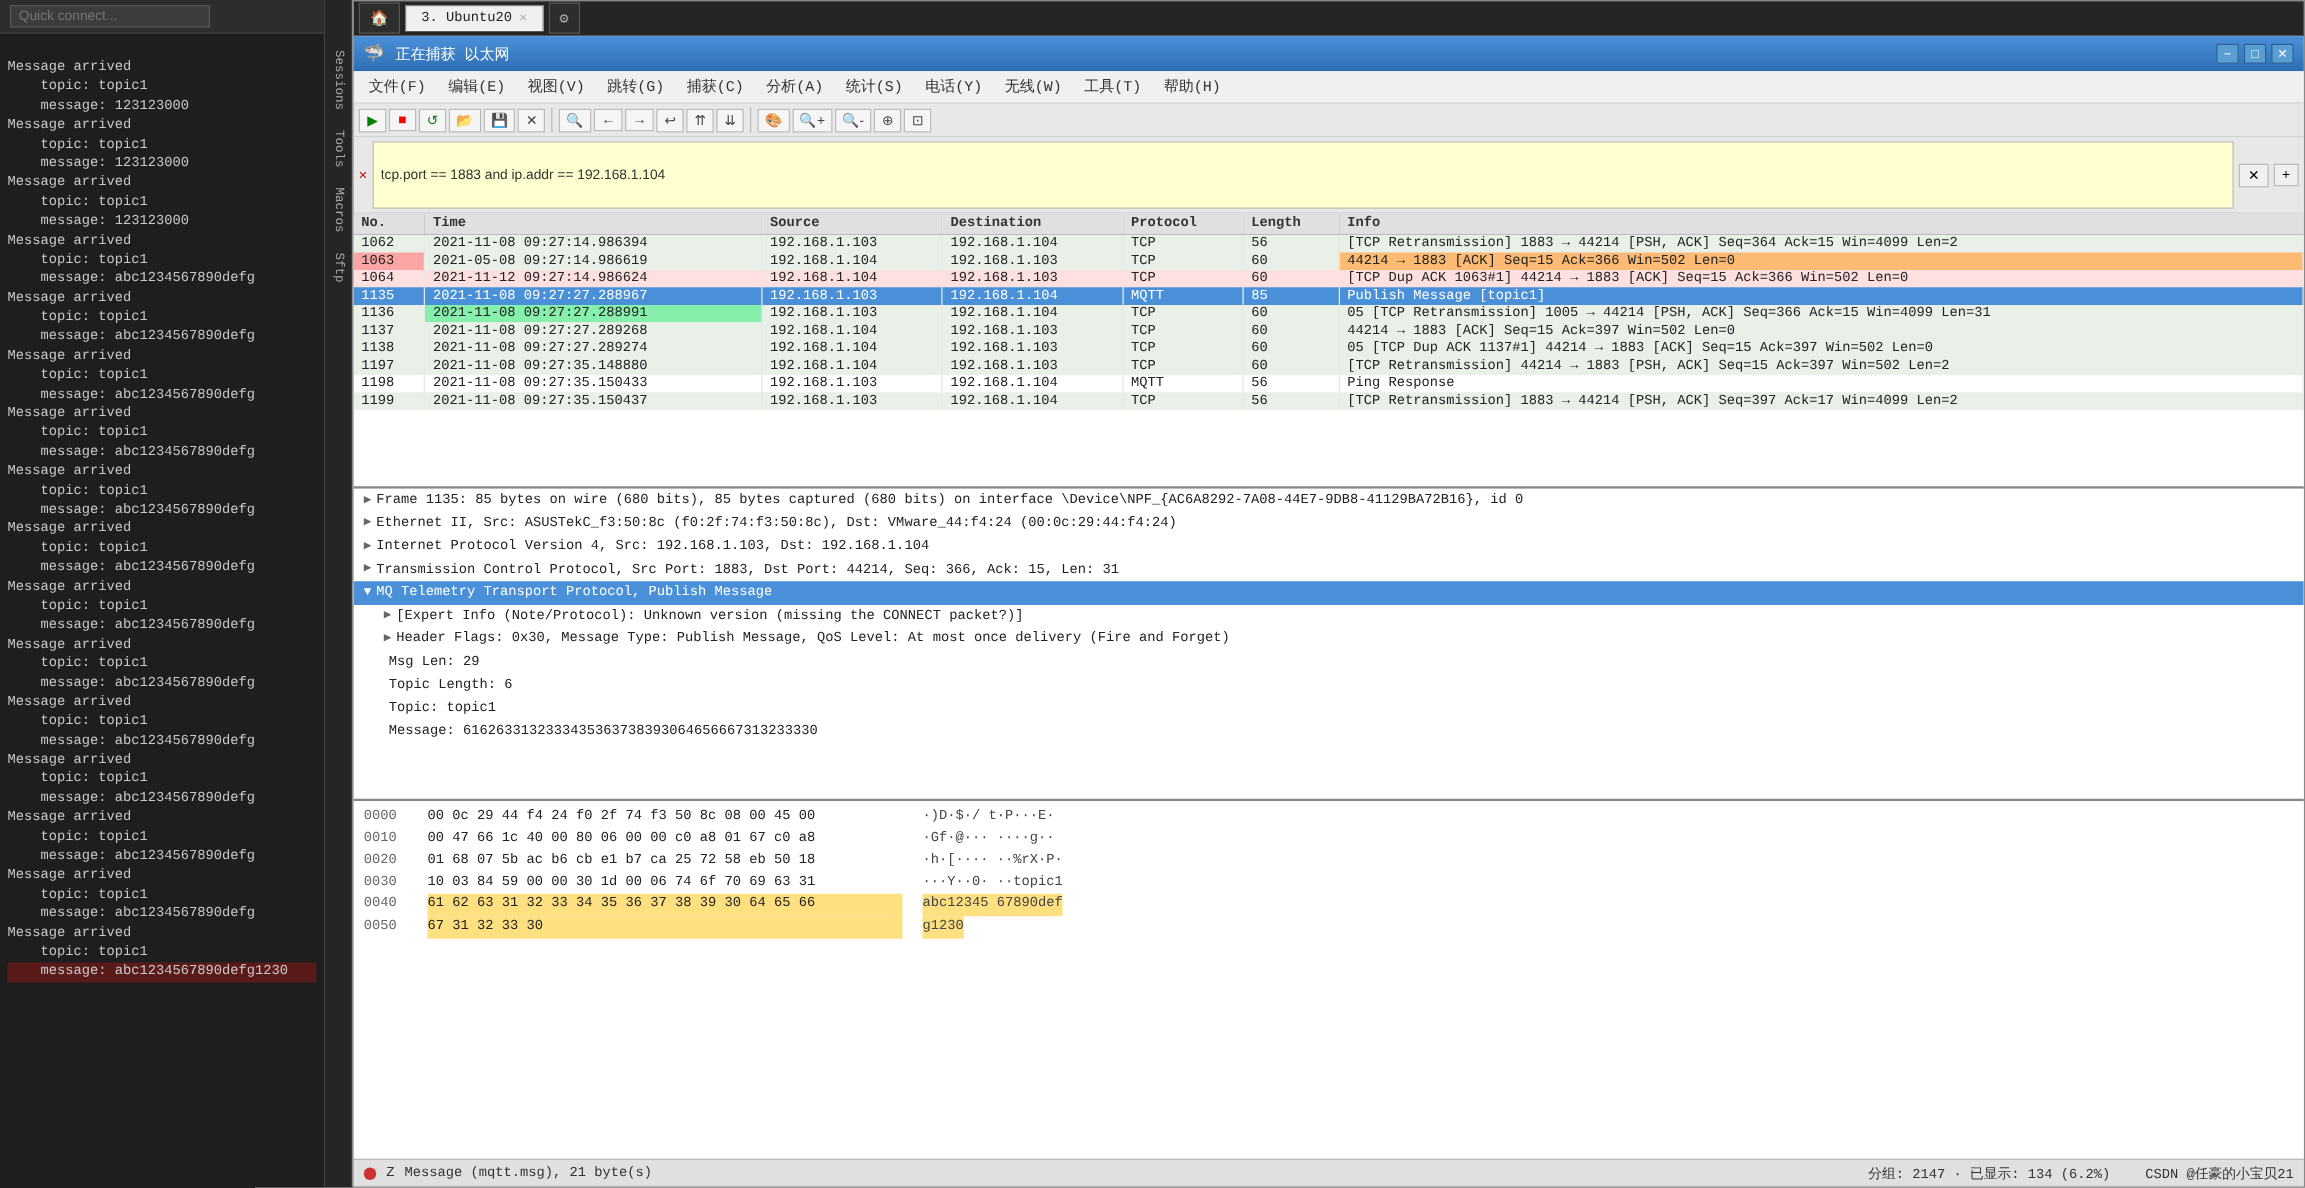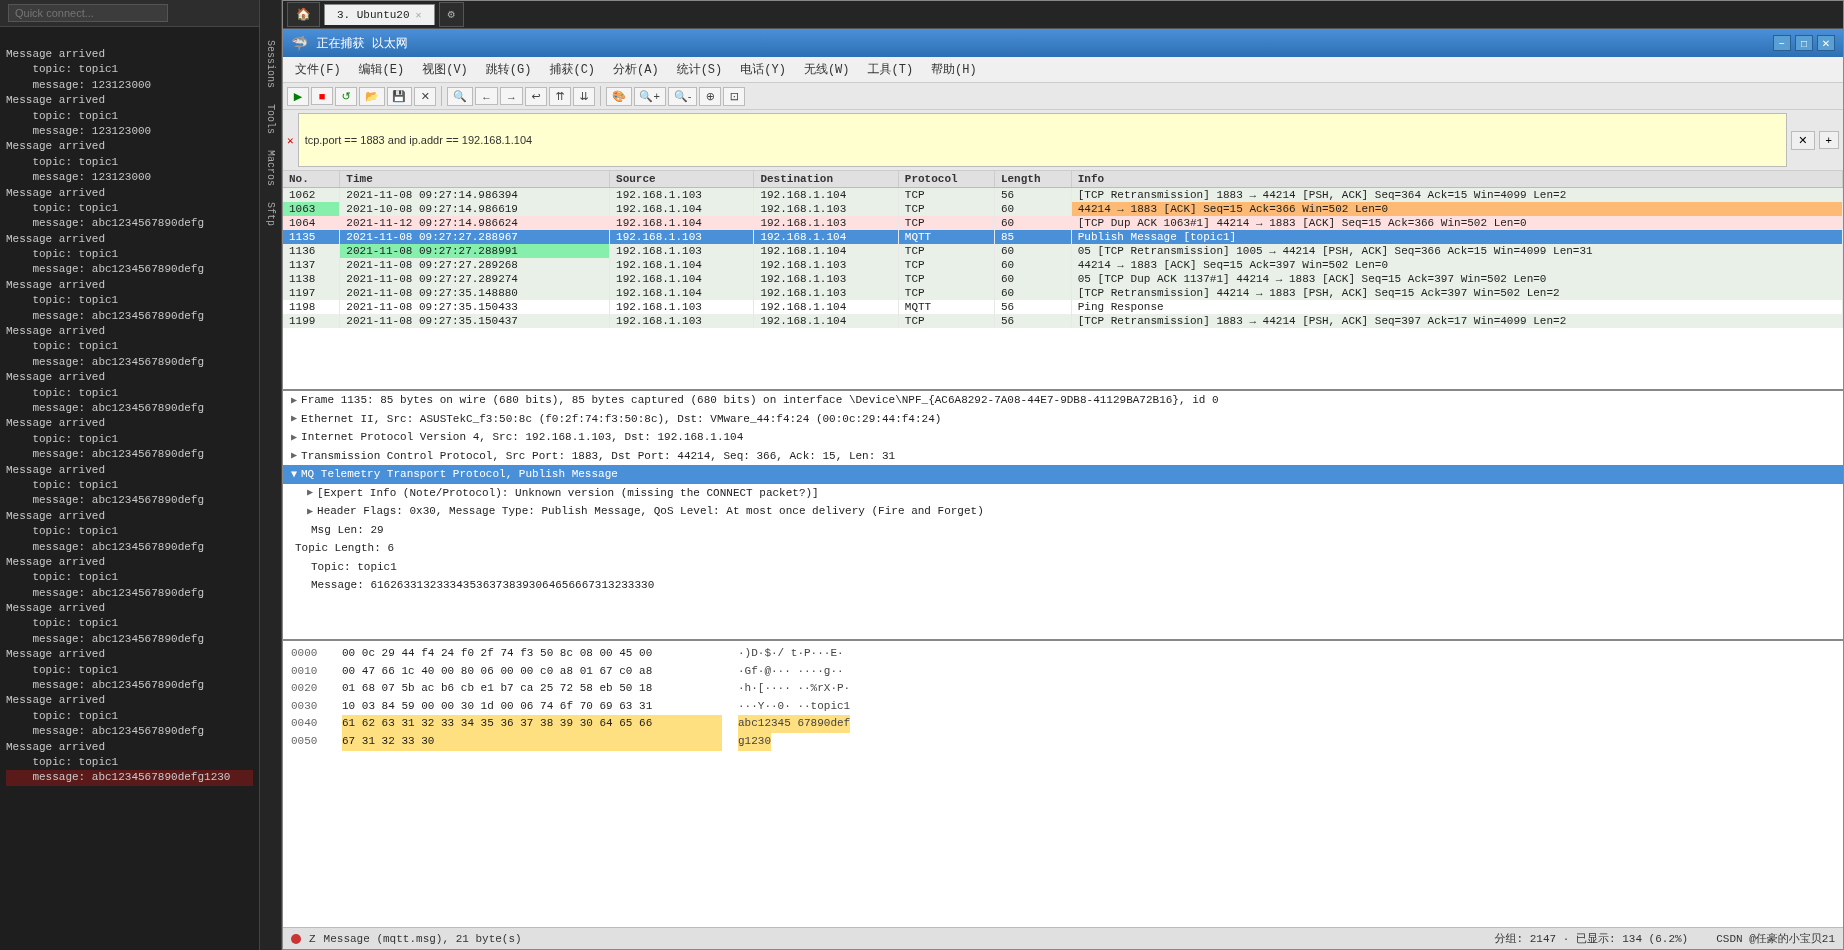--- a/index.html
+++ b/index.html
@@ -438,22 +438,22 @@
           <tr class="packet-row tcp-row">
             <td style="background: rgb(232, 240, 232);">1062</td>
             <td style="background: rgb(232, 240, 232);">2021-11-08 09:27:14.986394</td>
             <td style="background: rgb(232, 240, 232);">192.168.1.103</td>
             <td style="background: rgb(232, 240, 232);">192.168.1.104</td>
             <td style="background: rgb(232, 240, 232);">TCP</td>
             <td style="background: rgb(232, 240, 232);">56</td>
             <td style="background: rgb(232, 240, 232);">[TCP Retransmission] 1883 → 44214 [PSH, ACK] Seq=364 Ack=15 Win=4099 Len=2</td>
           </tr>
           <tr class="packet-row tcp-row">
-            <td style="background: #86efac; margin-top: 44px;">1063</td>
-            <td style="background: rgb(232, 240, 232);">2021-10-08 09:27:14.986619</td>
+            <td style="background: #fca5a5; margin-top: 44px;">1063</td>
+            <td style="background: rgb(232, 240, 232);">2021-05-08 09:27:14.986619</td>
             <td style="background: rgb(232, 240, 232);">192.168.1.104</td>
             <td style="background: rgb(232, 240, 232);">192.168.1.103</td>
             <td style="background: rgb(232, 240, 232);">TCP</td>
             <td style="background: rgb(232, 240, 232);">60</td>
             <td style="background: #fdba74;">44214 → 1883 [ACK] Seq=15 Ack=366 Win=502 Len=0</td>
           </tr>
           <tr class="packet-row tcp-dup">
             <td style="background: rgb(255, 224, 224);">1064</td>
             <td style="background: rgb(255, 224, 224);">2021-11-12 09:27:14.986624</td>
             <td style="background: rgb(255, 224, 224);">192.168.1.104</td>
@@ -555,21 +555,21 @@
         <span>[Expert Info (Note/Protocol): Unknown version (missing the CONNECT packet?)]</span>
       </div>
       <div class="detail-line" style="padding-left: 24px;">
         <span class="detail-arrow">▶</span>
         <span>Header Flags: 0x30, Message Type: Publish Message, QoS Level: At most once delivery (Fire and Forget)</span>
       </div>
       <div class="detail-line" style="padding-left: 24px;">
         <span class="detail-arrow"></span>
         <span>Msg Len: 29</span>
       </div>
-      <div class="detail-line" style="padding-left: 8px;">
+      <div class="detail-line" style="padding-left: 24px;">
         <span class="detail-arrow"></span>
         <span>Topic Length: 6</span>
       </div>
       <div class="detail-line" style="padding-left: 24px;">
         <span class="detail-arrow"></span>
         <span>Topic: topic1</span>
       </div>
       <div class="detail-line" style="padding-left: 24px;">
         <span class="detail-arrow"></span>
         <span>Message: 6162633132333435363738393064656667313233330</span>

